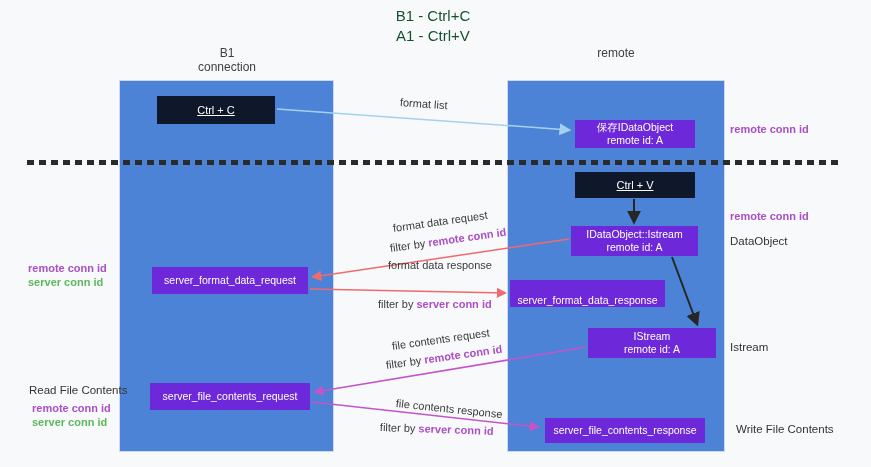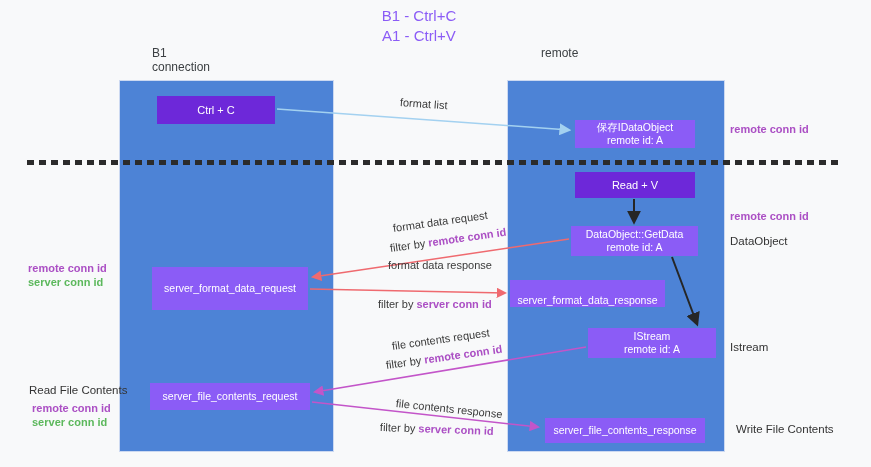--- a/index.html
+++ b/index.html
@@ -3,31 +3,31 @@
 <meta charset="utf-8">
 <style>
   html,body{margin:0;padding:0;}
   .canvas{
     position:relative;width:871px;height:467px;background:#f8f9fa;
     font-family:"Liberation Sans",sans-serif;overflow:hidden;
   }
   .lane{position:absolute;background:#4d83d6;border:1px solid #ccd9f1;box-sizing:border-box;}
   .lane-left{left:119px;top:80px;width:215px;height:372px;}
   .lane-right{left:507px;top:80px;width:218px;height:372px;}
-  .title{position:absolute;left:314px;top:6px;width:210px;text-align:center;
-    font-size:15px;line-height:20px;color:#8b5cf6;}
-  .lane-header{position:absolute;text-align:left;font-size:12px;line-height:14px;color:#3c4043;}
+  .title{position:absolute;left:328px;top:6px;width:210px;text-align:center;
+    font-size:15px;line-height:20px;color:#14532d;}
+  .lane-header{position:absolute;text-align:center;font-size:12px;line-height:14px;color:#3c4043;}
   .hdr-left{left:152px;top:46px;width:150px;}
   .hdr-right{left:541px;top:46px;width:150px;}
   .dashes{position:absolute;left:27px;top:160px;width:811px;height:5px;
     background:repeating-linear-gradient(90deg,#2b2b2b 0 7px,rgba(0,0,0,0) 7px 12px);}
   .box{position:absolute;display:flex;flex-direction:column;align-items:center;justify-content:center;
     color:#fff;text-align:center;box-sizing:border-box;}
-  .green{background:#6d28d9;font-size:11px;}
-  .orange{background:#8b5cf6;font-size:10.5px;line-height:13px;}
+  .green{background:#0f172a;font-size:11px;text-decoration:underline;}
+  .orange{background:#6d28d9;font-size:10.5px;line-height:13px;}
   svg.arrows{position:absolute;left:0;top:0;pointer-events:none;}
   .lbl{position:absolute;white-space:nowrap;font-size:11px;color:#3a3a3a;transform-origin:left center;}
   .lbl.bk{color:#333;font-size:11.5px;text-align:right;}
   .bp{color:#ab4fc4;font-weight:bold;}
   .bg{color:#5cb85c;font-weight:bold;}
   .filter-prefix{margin-right:3px;}
 </style>
 </head>
 <body>
 
@@ -78,29 +78,29 @@
   <div class="box green" style="left:157px;top:96px;width:118px;height:28px;">
     <span>Ctrl + C</span>
   </div>
 
   <div class="box orange" style="left:575px;top:120px;width:120px;height:28px;">
     <span>保存IDataObject</span>
     <span>remote id: A</span>
   </div>
 
   <div class="box green" style="left:575px;top:172px;width:120px;height:26px;">
-    <span>Read + V</span>
+    <span>Ctrl + V</span>
   </div>
 
   <div class="box orange" style="left:571px;top:226px;width:127px;height:30px;">
-    <span>DataObject::GetData</span>
+    <span>IDataObject::Istream</span>
     <span>remote id: A</span>
   </div>
 
-  <div class="box orange" style="left:152px;top:267px;width:156px;height:43px;justify-content:center;">
+  <div class="box orange" style="left:152px;top:267px;width:156px;height:27px;justify-content:center;">
     <span>server_format_data_request</span>
   </div>
 
   <div class="box orange" style="left:510px;top:280px;width:155px;height:27px;justify-content:flex-end;">
     <span>server_format_data_response</span>
   </div>
 
   <div class="box orange" style="left:588px;top:328px;width:128px;height:30px;">
     <span>IStream</span>
     <span>remote id: A</span>

